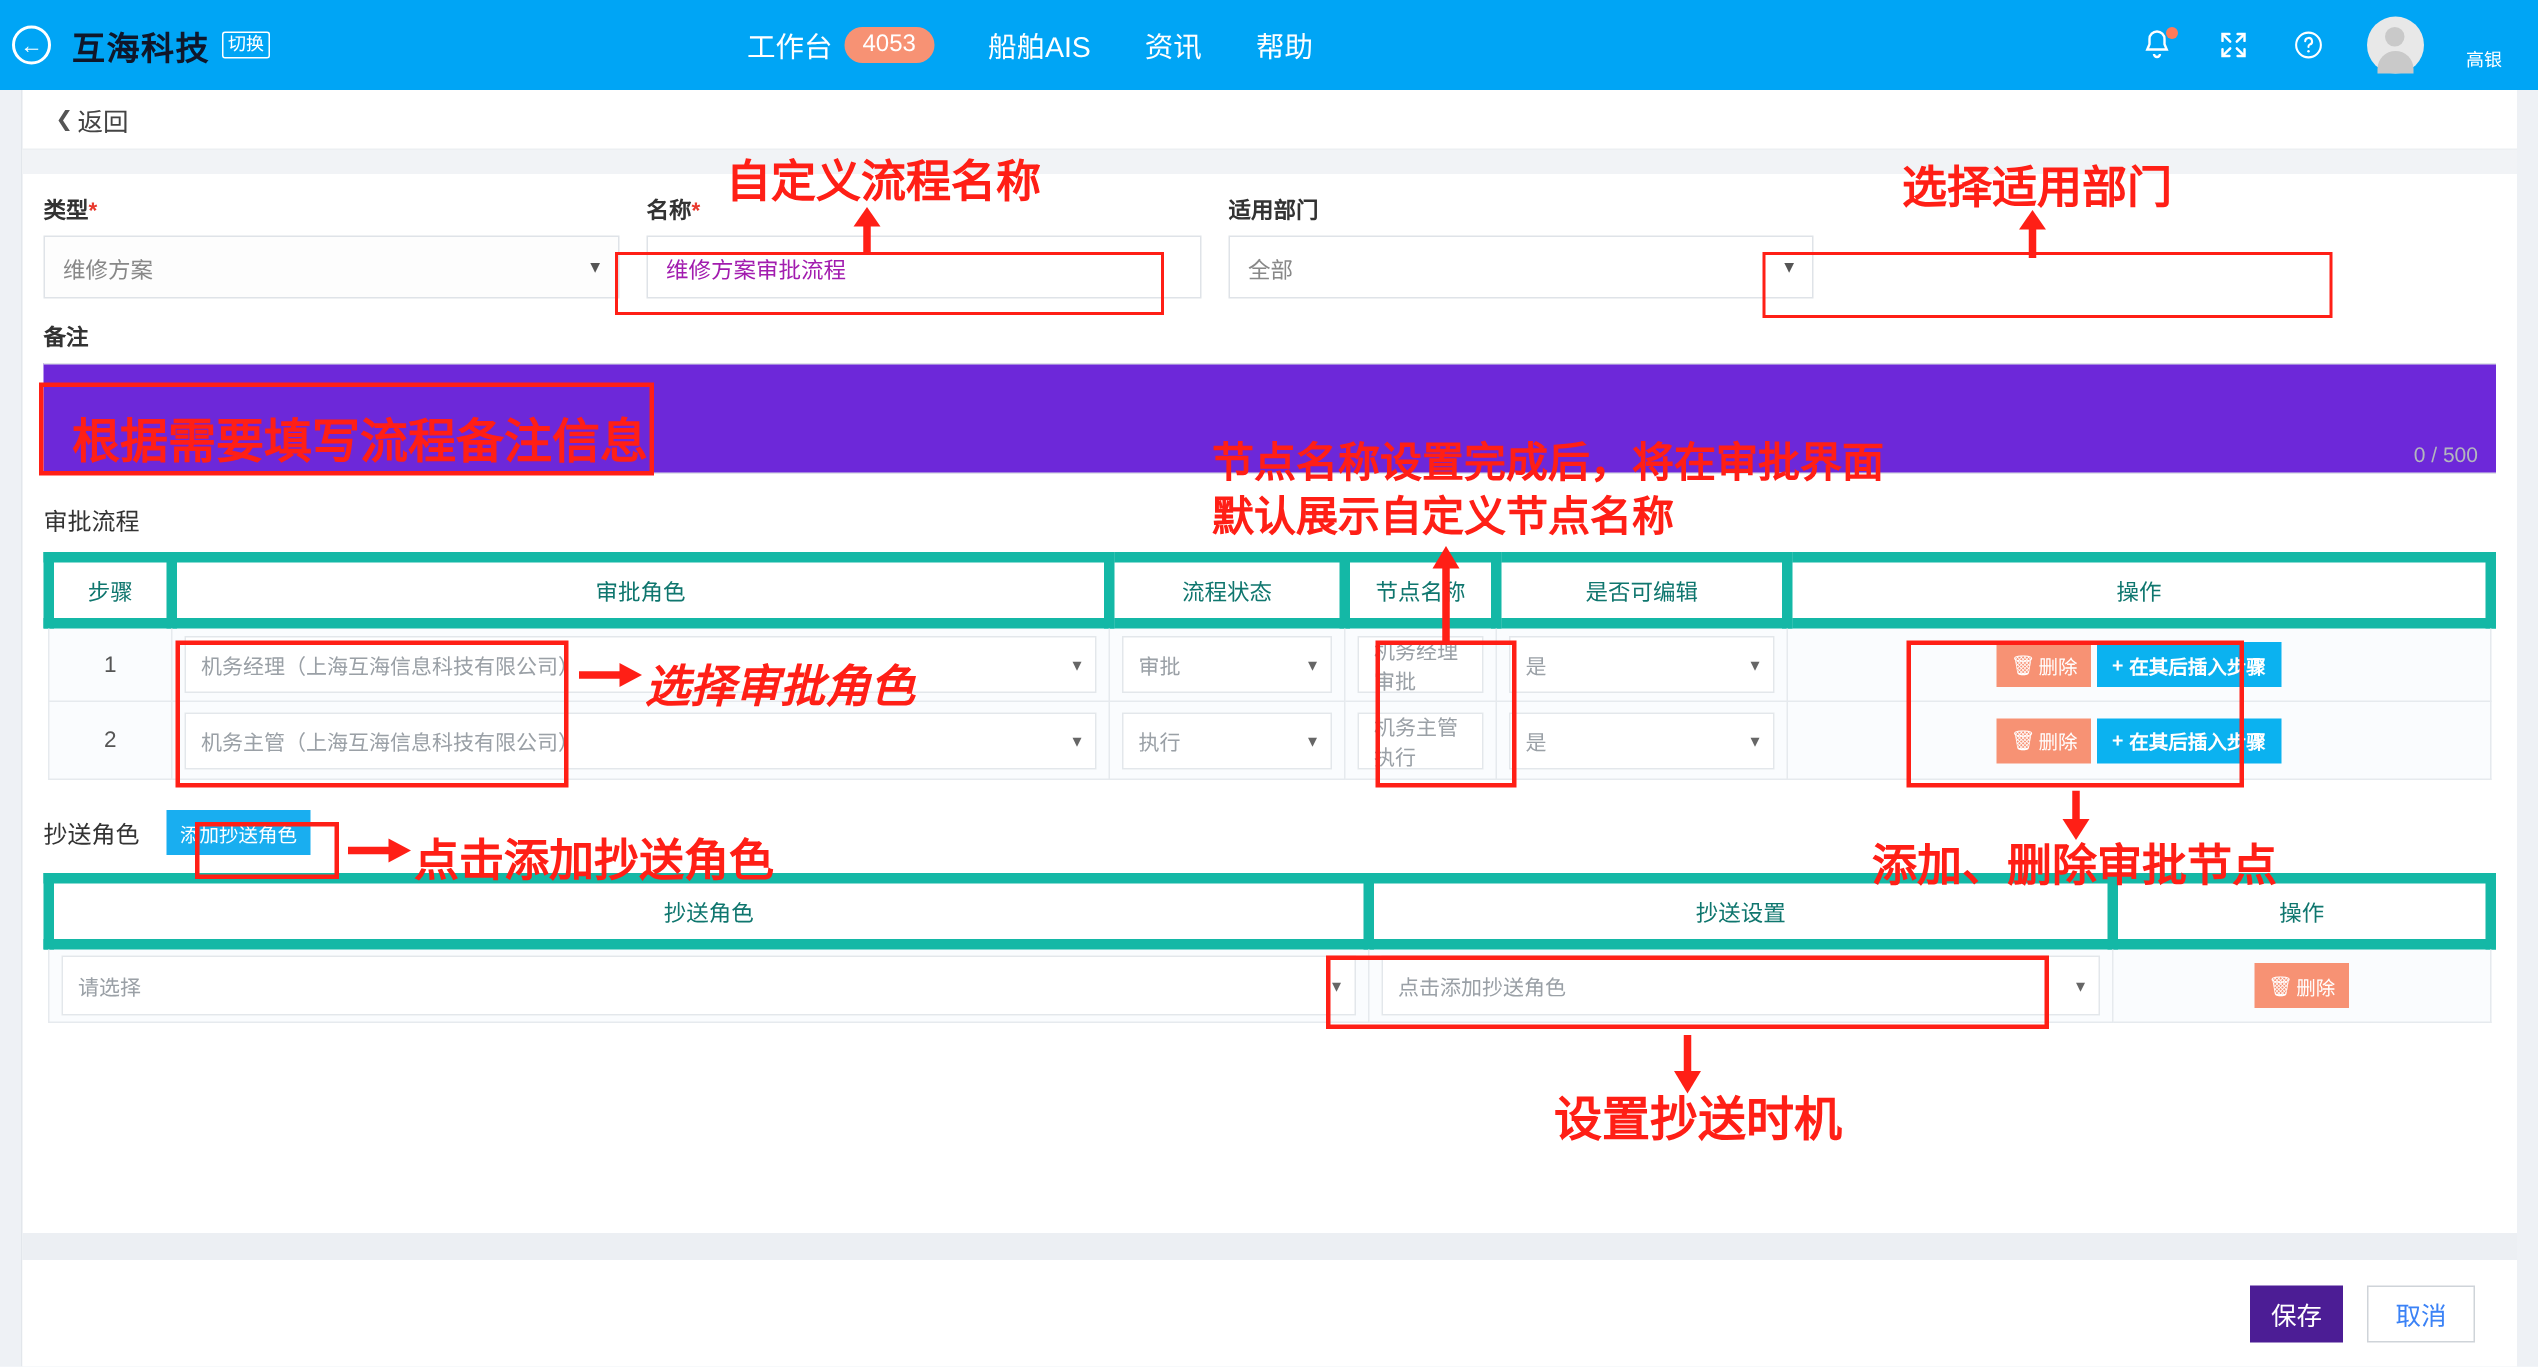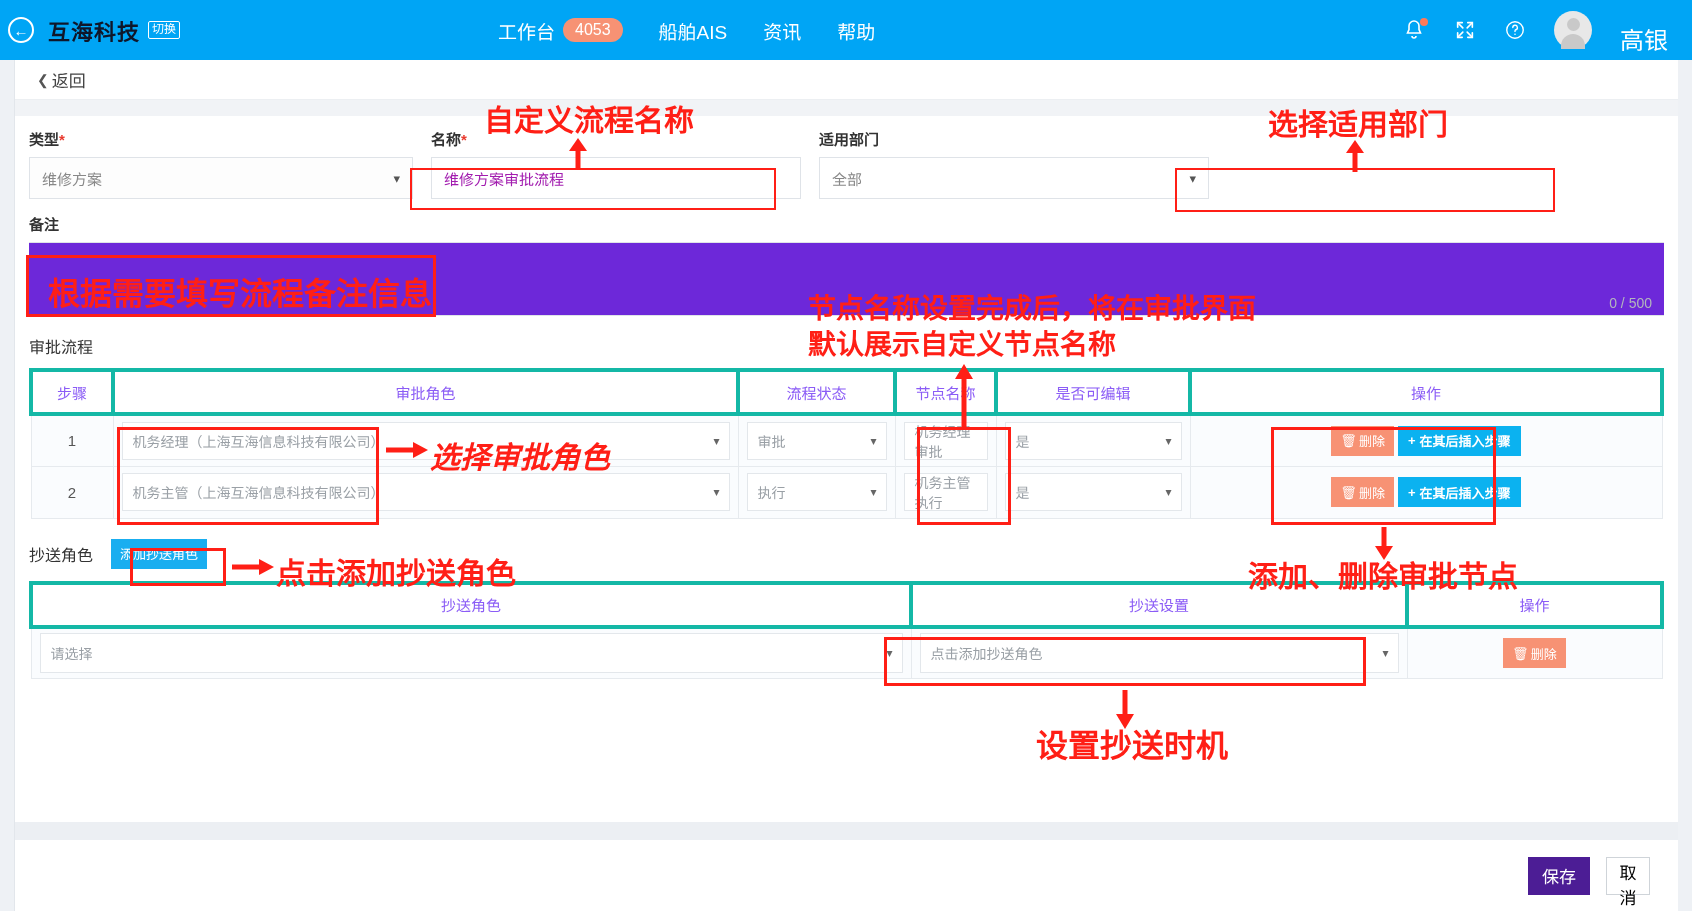--- a/index.html
+++ b/index.html
@@ -37,21 +37,21 @@
   .nav-right { position:absolute; right:24px; top:0; height:60px; display:flex; align-items:center; gap:28px; }
   .icon-btn { position:relative; color:#fff; display:flex; align-items:center; justify-content:center; }
   .dot { position:absolute; right:-2px; top:0px; width:8px;height:8px;border-radius:50%;background:#ff7a59; }
   .avatar {
     width:38px;height:38px;border-radius:50%;background:#e8e8e8;
     display:flex;align-items:flex-end;justify-content:center;overflow:hidden;flex:none;
   }
   .avatar-wrap{position:relative;width:38px;height:38px;display:flex;align-items:center;justify-content:center;}
   .avatar-wrap .head{position:absolute;top:7px;left:12.5px;width:13px;height:13px;border-radius:50%;background:#c9c9c9;margin:0;}
   .avatar-wrap .body{position:absolute;top:23px;left:7px;width:24px;height:15px;border-radius:12px 12px 0 0;background:#c9c9c9;margin:0;}
-  .username { color:#fff; font-size:24px;margin-top:17px; }
+  .username { color:#fff; font-size:12px;margin-top:17px; }
 
   
   .page {
     position:absolute; left:14px; top:60px; width:1664px; height:851px;
     background:#fff; border-left:1px solid #e2e6eb;
   }
   .backbar {
     height:40px; display:flex; align-items:center; padding-left:22px;
     font-size:17px; color:#444; border-bottom:1px solid #eceff2;
   }
@@ -75,22 +75,22 @@
   .textarea {
     height:74px; border:1px solid #dfe3e8; border-left:none; border-right:none;
     position:relative; background:#6d28d9;
   }
   .counter { position:absolute; right:12px; bottom:4px; font-size:14px; color:#b3b7bd; }
 
   .section-title { font-size:16px; color:#333; margin:18px 0 10px 0; }
 
   table.grid { border-collapse:collapse; width:100%; table-layout:fixed; }
   table.grid th {
-    border:4px solid #14b8a6; background:#fff; font-weight:normal;
-    font-size:15px; color:#8b5cf6; height:44px;
+    border:7px solid #14b8a6; background:#fff; font-weight:normal;
+    font-size:15px; color:#0f766e; height:44px;
   }
   table.grid td {
     border:1px solid #e6eaee; background:#fafcfe; height:52px; padding:0 8px;
     font-size:15px; color:#555; text-align:center;
   }
   .cellsel {
     height:38px; border:1px solid #e3e7eb; background:#fff; display:flex;
     align-items:center; padding:0 10px; font-size:14px; color:#9aa0a6;
     position:relative; text-align:left;
   }
@@ -111,21 +111,21 @@
   .cc-head { display:flex; align-items:center; gap:18px; margin:20px 0 12px 0; }
   .cc-label { font-size:16px; color:#333; }
 
   
   .footer-strip { position:absolute; left:0; bottom:71px; width:100%; height:18px; background:#eceff3; }
   .footer {
     position:absolute; left:0; bottom:0; width:100%; height:71px; background:#fff;
     display:flex; align-items:center; justify-content:flex-end; padding-right:28px; gap:16px;
   }
   .btn-save { background:#4c1d95; color:#fff; border:none; width:62px; height:38px; font-size:17px; cursor:pointer;}
-  .btn-cancel { background:#fff; color:#000000; border:1px solid #cfd4d9; width:44px; height:38px; font-size:17px; cursor:pointer;}
+  .btn-cancel { background:#fff; color:#3b82f6; border:1px solid #cfd4d9; width:72px; height:38px; font-size:17px; cursor:pointer;}
 
   
   .anno { position:absolute; color:#ff1f16; font-weight:bold; white-space:pre; pointer-events:none; }
   .hl { position:absolute; border:2px solid #ff1f16; pointer-events:none; }
   .hl3 { position:absolute; border:3px solid #ff1f16; pointer-events:none; }
   .arrow { position:absolute; pointer-events:none; }
 </style>
 </head>
 <body>
 

